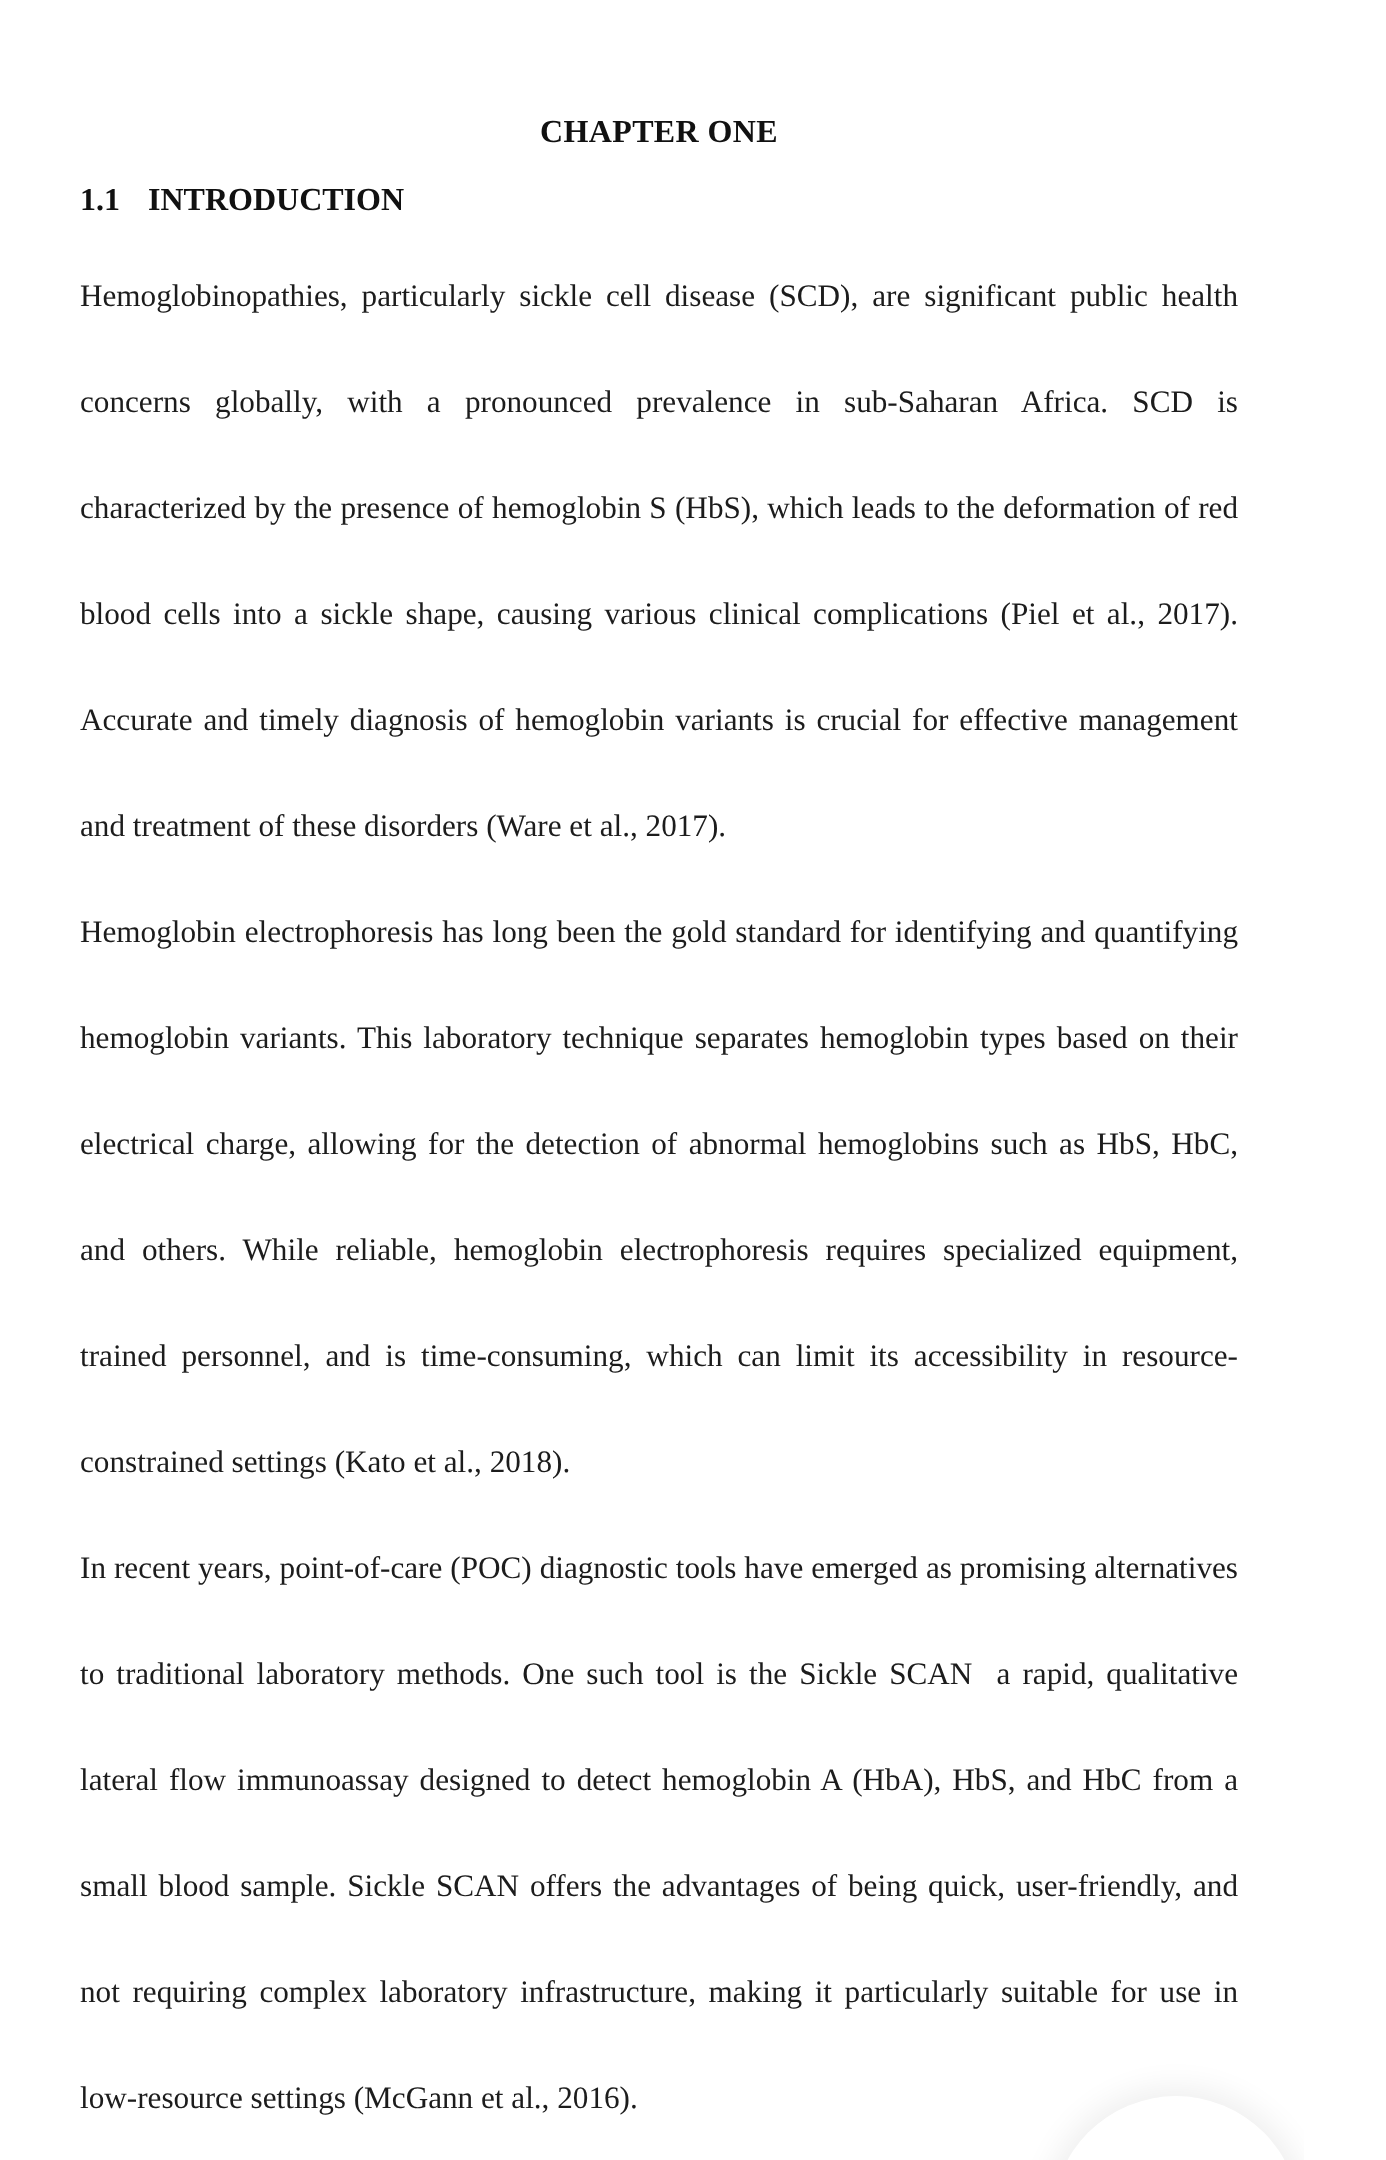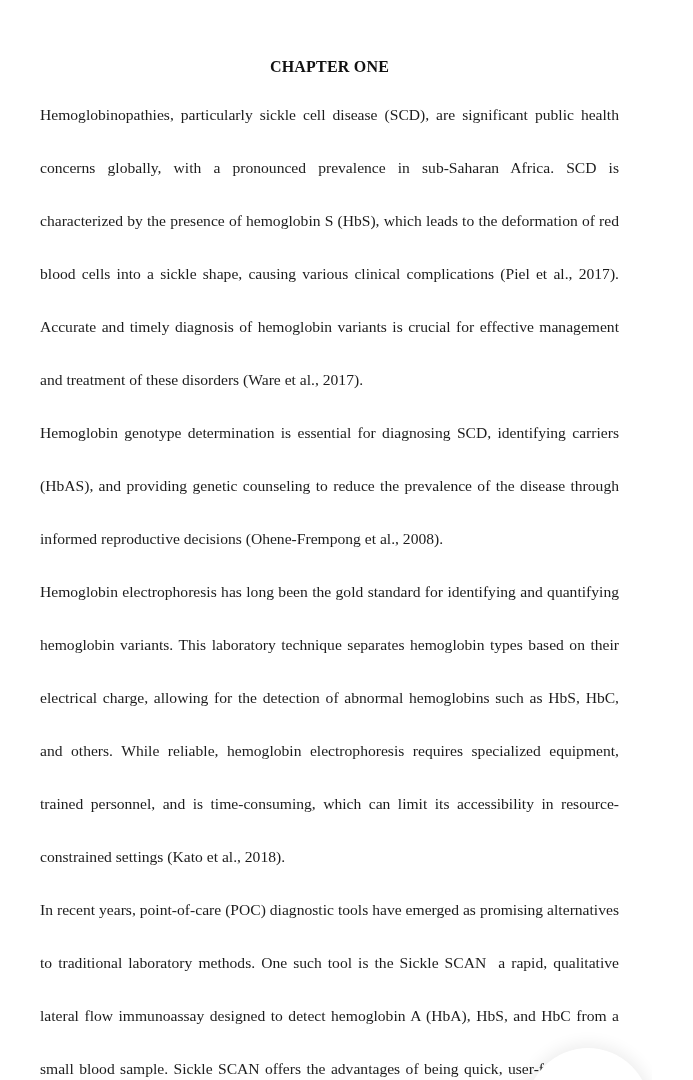--- a/index.html
+++ b/index.html
@@ -50,23 +50,26 @@
     box-shadow: 0 0 16px 4px rgba(0,0,0,0.07);
   }
 </style>
 </head>
 <body>
 
 <div class="page">
 
   <h1 class="chapter-title">CHAPTER ONE</h1>
 
+  <h2 class="section-heading">
+    <span class="section-number">1.1</span>
+    <span>INTRODUCTION</span>
+  </h2>
 
   <div class="body-text">
     <p>Hemoglobinopathies, particularly sickle cell disease (SCD), are significant public health concerns globally, with a pronounced prevalence in sub-Saharan Africa. SCD is characterized by the presence of hemoglobin S (HbS), which leads to the deformation of red blood cells into a sickle shape, causing various clinical complications (Piel et al., 2017). Accurate and timely diagnosis of hemoglobin variants is crucial for effective management and treatment of these disorders (Ware et al., 2017).</p>
-    <p>Hemoglobin genotype determination is essential for diagnosing SCD, identifying carriers (HbAS), and providing genetic counseling to reduce the prevalence of the disease through informed reproductive decisions (Ohene-Frempong et al., 2008).</p>
     <p>Hemoglobin electrophoresis has long been the gold standard for identifying and quantifying hemoglobin variants. This laboratory technique separates hemoglobin types based on their electrical charge, allowing for the detection of abnormal hemoglobins such as HbS, HbC, and others. While reliable, hemoglobin electrophoresis requires specialized equipment, trained personnel, and is time-consuming, which can limit its accessibility in resource-constrained settings (Kato et al., 2018).</p>
     <p>In recent years, point-of-care (POC) diagnostic tools have emerged as promising alternatives to traditional laboratory methods. One such tool is the Sickle SCAN&nbsp; a rapid, qualitative lateral flow immunoassay designed to detect hemoglobin A (HbA), HbS, and HbC from a small blood sample. Sickle SCAN offers the advantages of being quick, user-friendly, and not requiring complex laboratory infrastructure, making it particularly suitable for use in low-resource settings (McGann et al., 2016).</p>
   </div>
 
   <div class="floating-shadow"></div>
 
 </div>
 
 </body></html>

